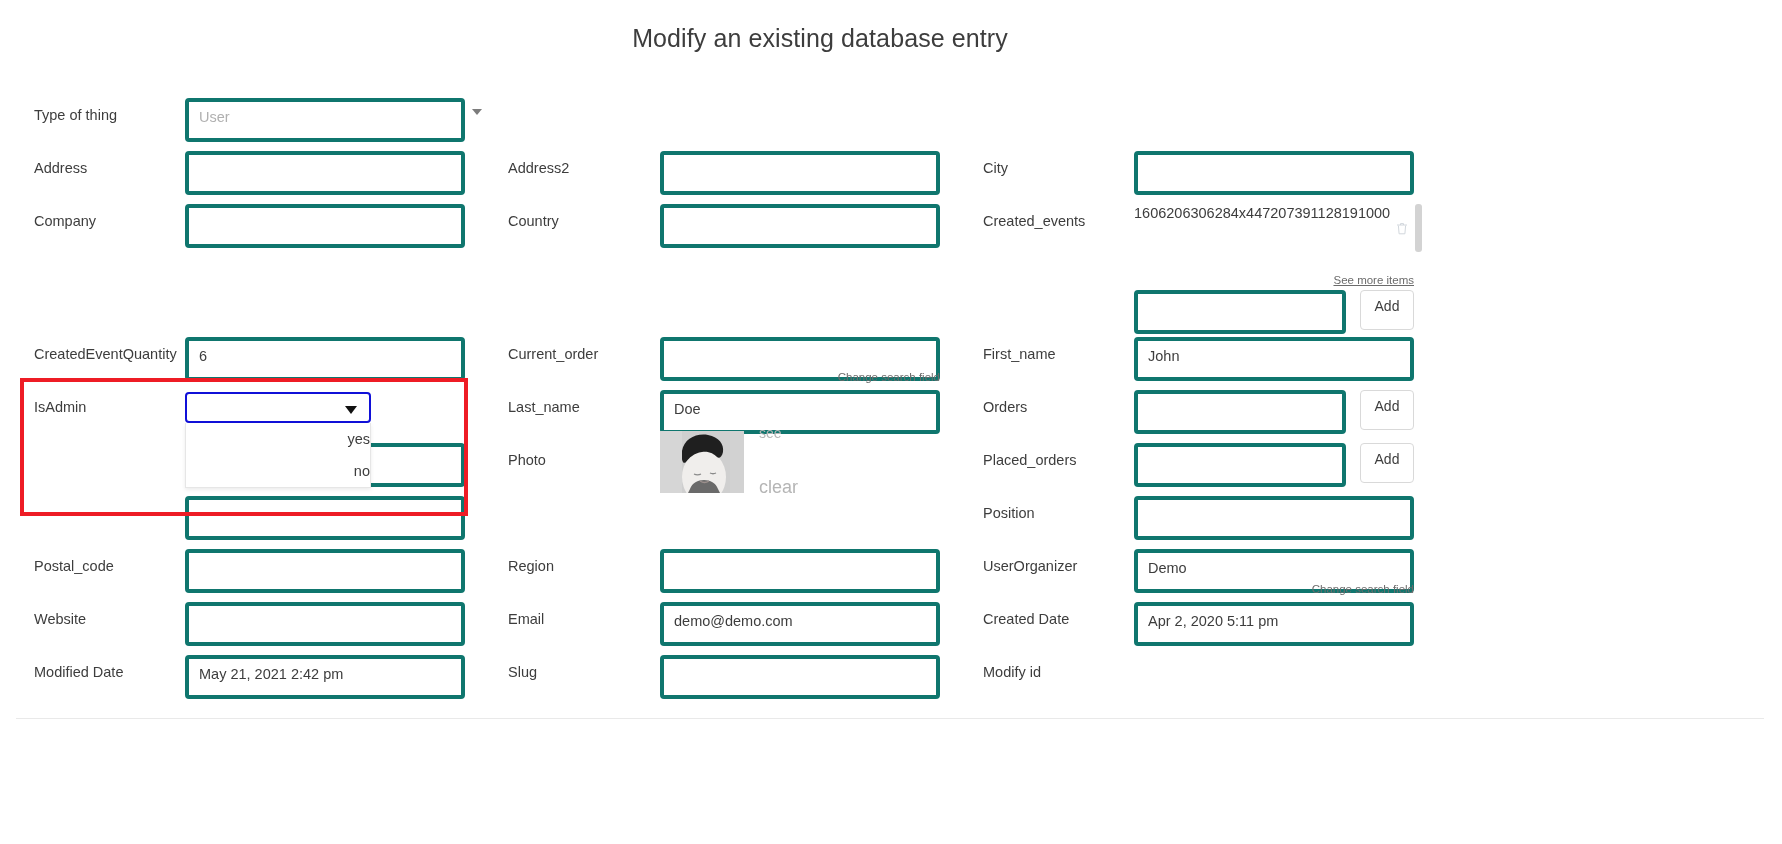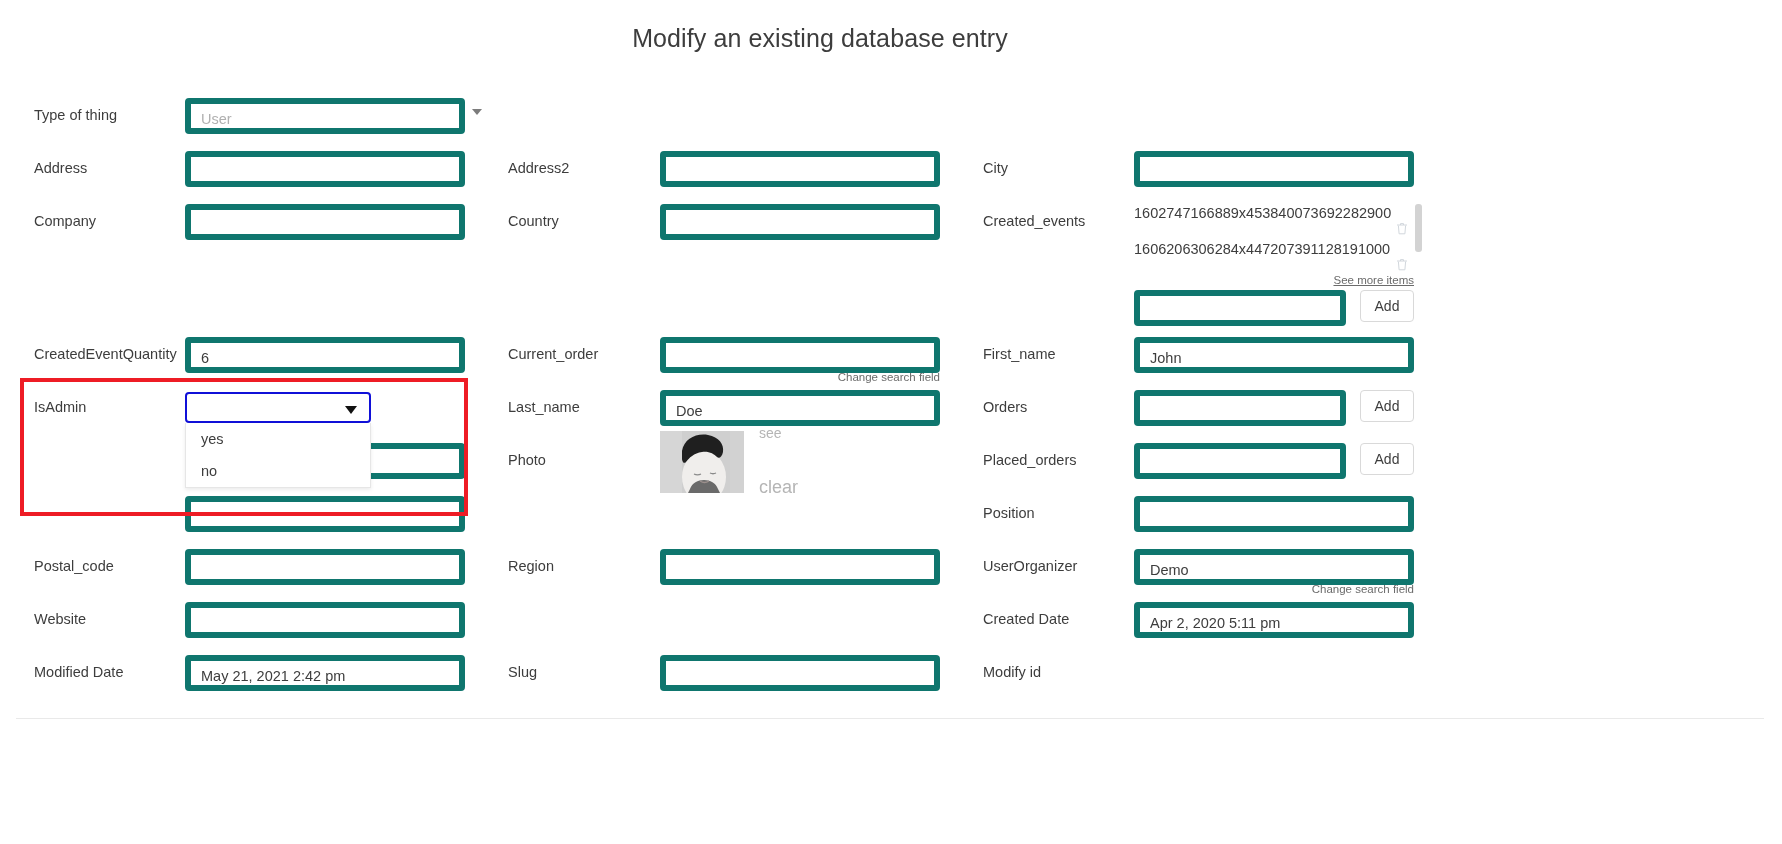--- a/index.html
+++ b/index.html
@@ -54,22 +54,22 @@
     left: 0;
     top: 10px;
     font-size: 14.5px;
     color: #3d3d3d;
     white-space: nowrap;
     line-height: 18px;
   }
   .fld {
     position: absolute;
     top: 2px;
-    height: 36px;
-    border: 6px solid #0f766e;
+    height: 44px;
+    border: 4px solid #0f766e;
     border-radius: 4px;
     background: #fff;
     font-size: 14.5px;
     color: #3d3d3d;
     padding: 0 10px;
     line-height: 30px;
     white-space: nowrap;
     overflow: hidden;
   }
   .col1 .fld { left: 151px; width: 280px; }
@@ -86,21 +86,21 @@
     border-top: 6px solid #7c7c7c;
   }
 
   
   .fld.narrow { width: 212px; }
   .addbtn {
     position: absolute;
     top: 2px;
     left: 377px;
     width: 54px;
-    height: 32px;
+    height: 40px;
     border: 1px solid #d9d9d9;
     border-radius: 4px;
     background: #fff;
     font-size: 14px;
     color: #3d3d3d;
     line-height: 30px;
     text-align: center;
     cursor: pointer;
   }
 
@@ -209,20 +209,21 @@
     background: transparent;
     pointer-events: none;
     z-index: 40;
   }
   .isadmin-wrap {
     position: absolute;
     left: 185px;
     top: 392px;
     width: 186px;
     z-index: 45;
+    text-align: right;
   }
   .isadmin-select {
     position: relative;
     height: 31px;
     border: 2px solid #1010d8;
     border-radius: 4px;
     background: #fff;
   }
   .isadmin-select .caret {
     right: 12px; top: 12px;
@@ -296,28 +297,20 @@
       </div>
       <div class="cell col2">
         <div class="lbl">Country</div>
         <div class="fld"></div>
       </div>
 
       <div class="events-cell">
         <div class="lbl">Created_events</div>
 
         <div class="events-list">
-          <div class="event-item">
-            <span>1602747166889x453840073692282900</span>
-            <span class="trash">
-              <svg viewBox="0 0 12 13">
-                  <path d="M1 3h10M4.5 3V1.6h3V3M2.4 3.6l.7 8.2h5.8l.7-8.2" fill="none" stroke="#9aa6b2" stroke-width="1"></path>
-                </svg>
-            </span>
-          </div>
           <div class="event-item">
             <span>1606206306284x447207391128191000</span>
             <span class="trash">
               <svg viewBox="0 0 12 13">
                   <path d="M1 3h10M4.5 3V1.6h3V3M2.4 3.6l.7 8.2h5.8l.7-8.2" fill="none" stroke="#9aa6b2" stroke-width="1"></path>
                 </svg>
             </span>
           </div>
           <div class="ev-scroll"></div>
         </div>
@@ -414,20 +407,24 @@
         <div class="fld">Demo</div>
         <div class="sub-link" style="left:151px;top:36px;width:280px;text-align:right;">Change search field</div>
       </div>
     </div>
 
     <div class="row">
       <div class="cell col1">
         <div class="lbl">Website</div>
         <div class="fld"></div>
       </div>
+      <div class="cell col2">
+        <div class="lbl">Email</div>
+        <div class="fld">demo@demo.com</div>
+      </div>
       <div class="cell col3">
         <div class="lbl">Created Date</div>
         <div class="fld">Apr 2, 2020 5:11 pm</div>
       </div>
     </div>
 
     <div class="row">
       <div class="cell col1">
         <div class="lbl">Modified Date</div>
         <div class="fld">May 21, 2021 2:42 pm</div>

